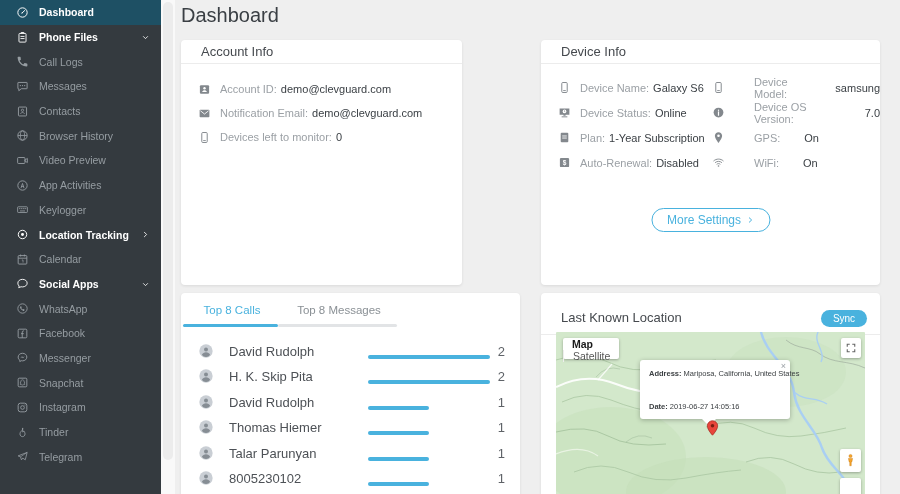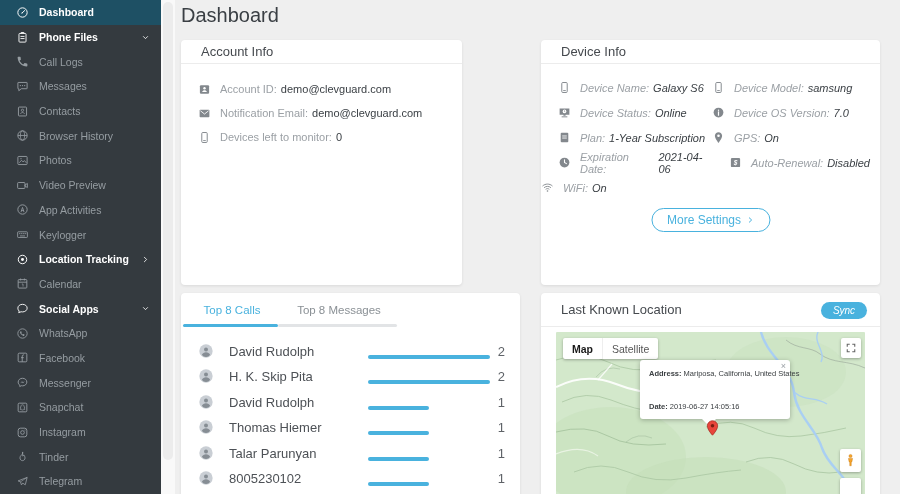--- a/index.html
+++ b/index.html
@@ -30,23 +30,23 @@
 
   .card-header { height:24px; line-height:24px; padding:0 20px; border-bottom:1px solid #ececec;
                  font-size:13px; color:#45494e; }
 
   .info-rows { padding-top:13px; }
   .info-row { height:24px; display:flex; align-items:center; padding-left:17px; font-size:11px; }
   .r-ic { width:13px; height:13px; margin-right:9px; color:#83888d; flex:none; }
   .r-label { color:#9ba0a5; }
   .r-value { color:#3b4045; margin-left:4px; }
 
-  .device-grid { display:grid; grid-template-columns:171px 1fr; margin-top:11px;font-style:italic; }
+  .device-grid { display:grid; grid-template-columns:171px 1fr; margin-top:11px; }
   .device-grid .info-row { height:25px; }
-  .device-grid .info-row.col2 { padding-left:0; }
+  .device-grid .info-row.col2 { padding-left:0;gap:20px; }
 
   .more-settings { position:absolute; left:50%; transform:translateX(-50%); top:168px; height:24px;
                    display:flex; align-items:center; padding:0 15px; border:1px solid var(--accent);
                    border-radius:13px; background:#fff; color:var(--accent); font-size:12px; cursor:pointer; }
   .ms-chev { width:8px; height:8px; margin-left:5px; }
 
   
   .tabs { display:flex; height:34px; position:relative; }
   .tab { display:flex; align-items:center; justify-content:center; font-size:11.5px; color:#8a9095; cursor:pointer; }
   .tab.t1 { width:102px; }
@@ -57,27 +57,27 @@
   .underline.gray { left:97px; width:119px; background:#e2e4e6; }
   .rows { padding-top:6px; }
   .call-row { height:25.5px; display:flex; align-items:flex-end; position:relative; padding-right:15px; font-size:13px; }
   .avatar { width:16px; height:16px; flex:none; margin-left:17px; margin-right:15px; }
   .c-name { color:#4d5156; }
   .c-bar { position:absolute; left:187px; height:4px; border-radius:2px; background:var(--accent); }
   .c-count { margin-left:auto; color:#5f6368; }
 
   
   .loc-header { position:relative; height:34px; line-height:34px; padding:0 20px;
-                border-bottom:1px solid #ececec; font-size:13px; color:#45494e; }
+                border-bottom:1px solid #ececec; font-size:13px; color:#45494e;margin-top:8px; }
   .sync-btn { position:absolute; right:13px; top:9px; width:46px; height:17px; border:none; border-radius:9px;
-              background:var(--accent); color:#fff; font-size:10px; font-family:inherit; cursor:pointer; line-height:17px; text-align:center;font-style:italic; }
+              background:var(--accent); color:#fff; font-size:10px; font-family:inherit; cursor:pointer; line-height:17px; text-align:center; }
   .map { position:absolute; left:15px; top:39px; width:309px; height:172px; background:#d3e8cb; overflow:hidden; border-radius:1px; }
   .map-terrain { position:absolute; left:0; top:0; }
   .maptype { position:absolute; left:7px; top:6px; display:flex; background:#fff; border-radius:2px;
-             box-shadow:0 1px 3px rgba(0,0,0,.3); height:21px; align-items:stretch; }
+             box-shadow:0 1px 3px rgba(0,0,0,.3); height:21px; align-items:stretch;flex-direction:column; }
   .maptype .mt { display:flex; align-items:center; padding:0 9px; font-size:10.5px; cursor:pointer; color:#565656; }
   .maptype .mt.sel { font-weight:bold; color:#1a1a1a; }
   .maptype .mt + .mt { border-left:1px solid #eee; }
   .fs-btn { position:absolute; right:4px; top:6px; width:20px; height:20px; background:#fff; border:none; border-radius:2px;
             box-shadow:0 1px 3px rgba(0,0,0,.3); cursor:pointer; padding:4px; }
   .fs-btn svg { width:12px; height:12px; display:block; }
   .infowin { position:absolute; left:84px; top:28px; width:150px; background:#fff; border-radius:3px;
              box-shadow:0 1px 5px rgba(0,0,0,.28); padding:9px 9px 8px; font-size:7.5px; color:#3c4043; }
   .infowin .line { margin-bottom:5px; white-space:nowrap; }
   .infowin .line:last-child { margin-bottom:0;margin-top:24px; }
@@ -141,28 +141,20 @@
       <div class="side-item">
         <svg class="s-ic" viewBox="0 0 24 24" aria-hidden="true">
           <circle cx="12" cy="12" r="8.6" fill="none" stroke="currentColor" stroke-width="1.7"></circle>
           <ellipse cx="12" cy="12" rx="3.9" ry="8.6" fill="none" stroke="currentColor" stroke-width="1.5"></ellipse>
           <path d="M3.4 12h17.2" stroke="currentColor" stroke-width="1.5"></path>
         </svg>
         <span class="s-label">Browser History</span>
       </div>
       <div class="side-item">
         <svg class="s-ic" viewBox="0 0 24 24" aria-hidden="true">
-          <rect x="3.5" y="4.5" width="17" height="15" rx="1.5" fill="none" stroke="currentColor" stroke-width="1.7"></rect>
-          <path d="M6 16.2l4.2-4.6 2.9 3.1 2.4-2.6 3.5 4.1" fill="none" stroke="currentColor" stroke-width="1.5"></path>
-          <circle cx="9.2" cy="8.7" r="1.1" fill="currentColor"></circle>
-        </svg>
-        <span class="s-label">Photos</span>
-      </div>
-      <div class="side-item">
-        <svg class="s-ic" viewBox="0 0 24 24" aria-hidden="true">
           <rect x="3" y="6.5" width="13.5" height="11" rx="1.5" fill="none" stroke="currentColor" stroke-width="1.7"></rect>
           <path d="M16.5 11.2l4.5-3v7.6l-4.5-3z" fill="none" stroke="currentColor" stroke-width="1.6" stroke-linejoin="round"></path>
         </svg>
         <span class="s-label">Video Preview</span>
       </div>
       <div class="side-item">
         <svg class="s-ic" viewBox="0 0 24 24" aria-hidden="true">
           <circle cx="12" cy="12" r="8.6" fill="none" stroke="currentColor" stroke-width="1.7"></circle>
           <path d="M9.4 16.2l2.6-8 2.6 8M10.2 13.7h3.6" fill="none" stroke="currentColor" stroke-width="1.5" stroke-linecap="round"></path>
         </svg>
@@ -335,28 +327,20 @@
           <span class="r-label">Plan:</span>
           <span class="r-value">1-Year Subscription</span>
         </div>
         <div class="info-row col2">
           <svg class="r-ic" viewBox="0 0 24 24" aria-hidden="true">
             <path fill="currentColor" d="M12 2.2c-3.7 0-6.7 3-6.7 6.6C5.3 13.7 12 22 12 22s6.7-8.3 6.7-13.2c0-3.6-3-6.6-6.7-6.6z"></path>
             <circle cx="12" cy="8.9" r="2.4" fill="#fff"></circle>
           </svg>
           <span class="r-label">GPS:</span>
           <span class="r-value">On</span>
-        </div>
-        <div class="info-row">
-          <svg class="r-ic" viewBox="0 0 24 24" aria-hidden="true">
-            <circle cx="12" cy="12" r="9" fill="currentColor"></circle>
-            <path d="M12 6.8V12l3.6 2.1" fill="none" stroke="#fff" stroke-width="2" stroke-linecap="round"></path>
-          </svg>
-          <span class="r-label">Expiration Date:</span>
-          <span class="r-value">2021-04-06</span>
         </div>
         <div class="info-row">
           <svg class="r-ic" viewBox="0 0 24 24" aria-hidden="true">
             <rect x="3.5" y="3.5" width="17" height="17" rx="2.2" fill="currentColor"></rect>
             <text x="12" y="16.4" text-anchor="middle" font-size="12" font-weight="bold" fill="#fff" font-family="Liberation Sans, sans-serif">$</text>
           </svg>
           <span class="r-label">Auto-Renewal:</span>
           <span class="r-value">Disabled</span>
         </div>
         <div class="info-row col2">

